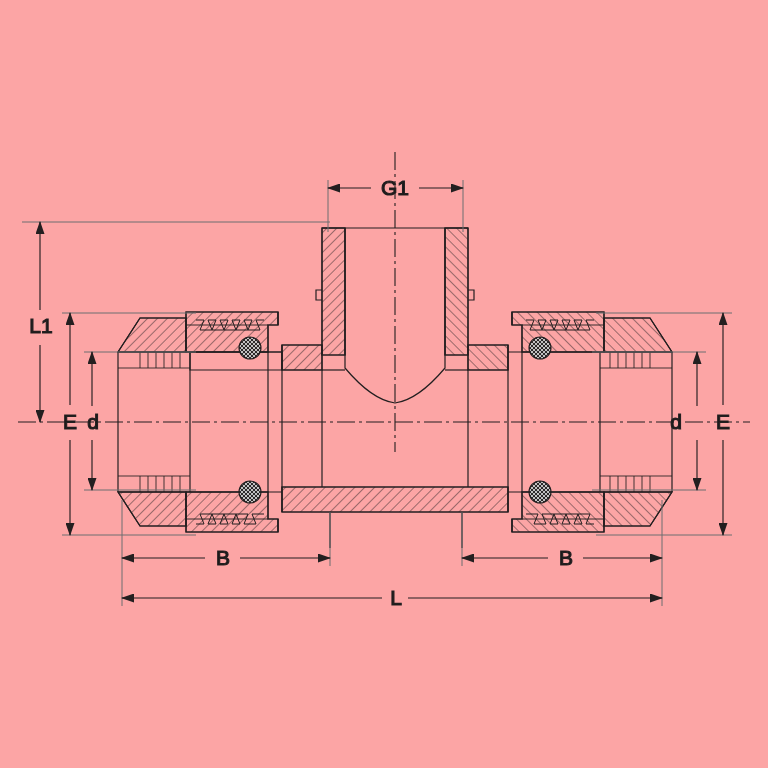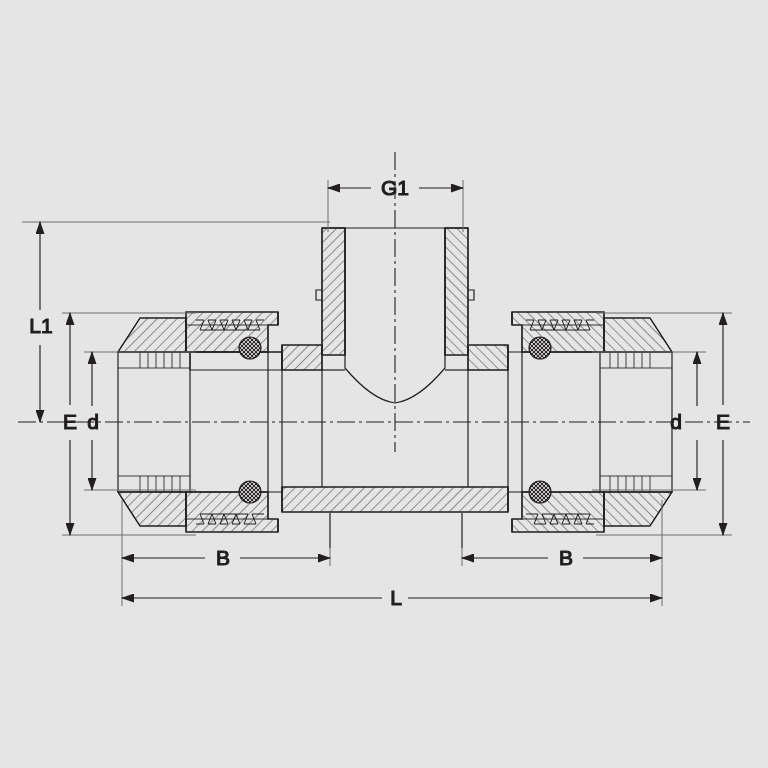--- a/index.html
+++ b/index.html
@@ -7,21 +7,21 @@
     background: #ffffff;
   }
   body {
     width: 768px; height: 768px;
     font-family: "Liberation Sans", sans-serif;
     overflow: hidden;
   }
   #drawing-root {
     position: relative;
     width: 768px; height: 768px;
-    background: #e5e5e5;
+    background: #fca5a5;
   }
   svg#tee-drawing {
     display: block;
     width: 768px;
     height: 768px;
   }
   .dim-label {
     font-family: "Liberation Sans", sans-serif;
     font-size: 21px;
     fill: #1a1a1a;

